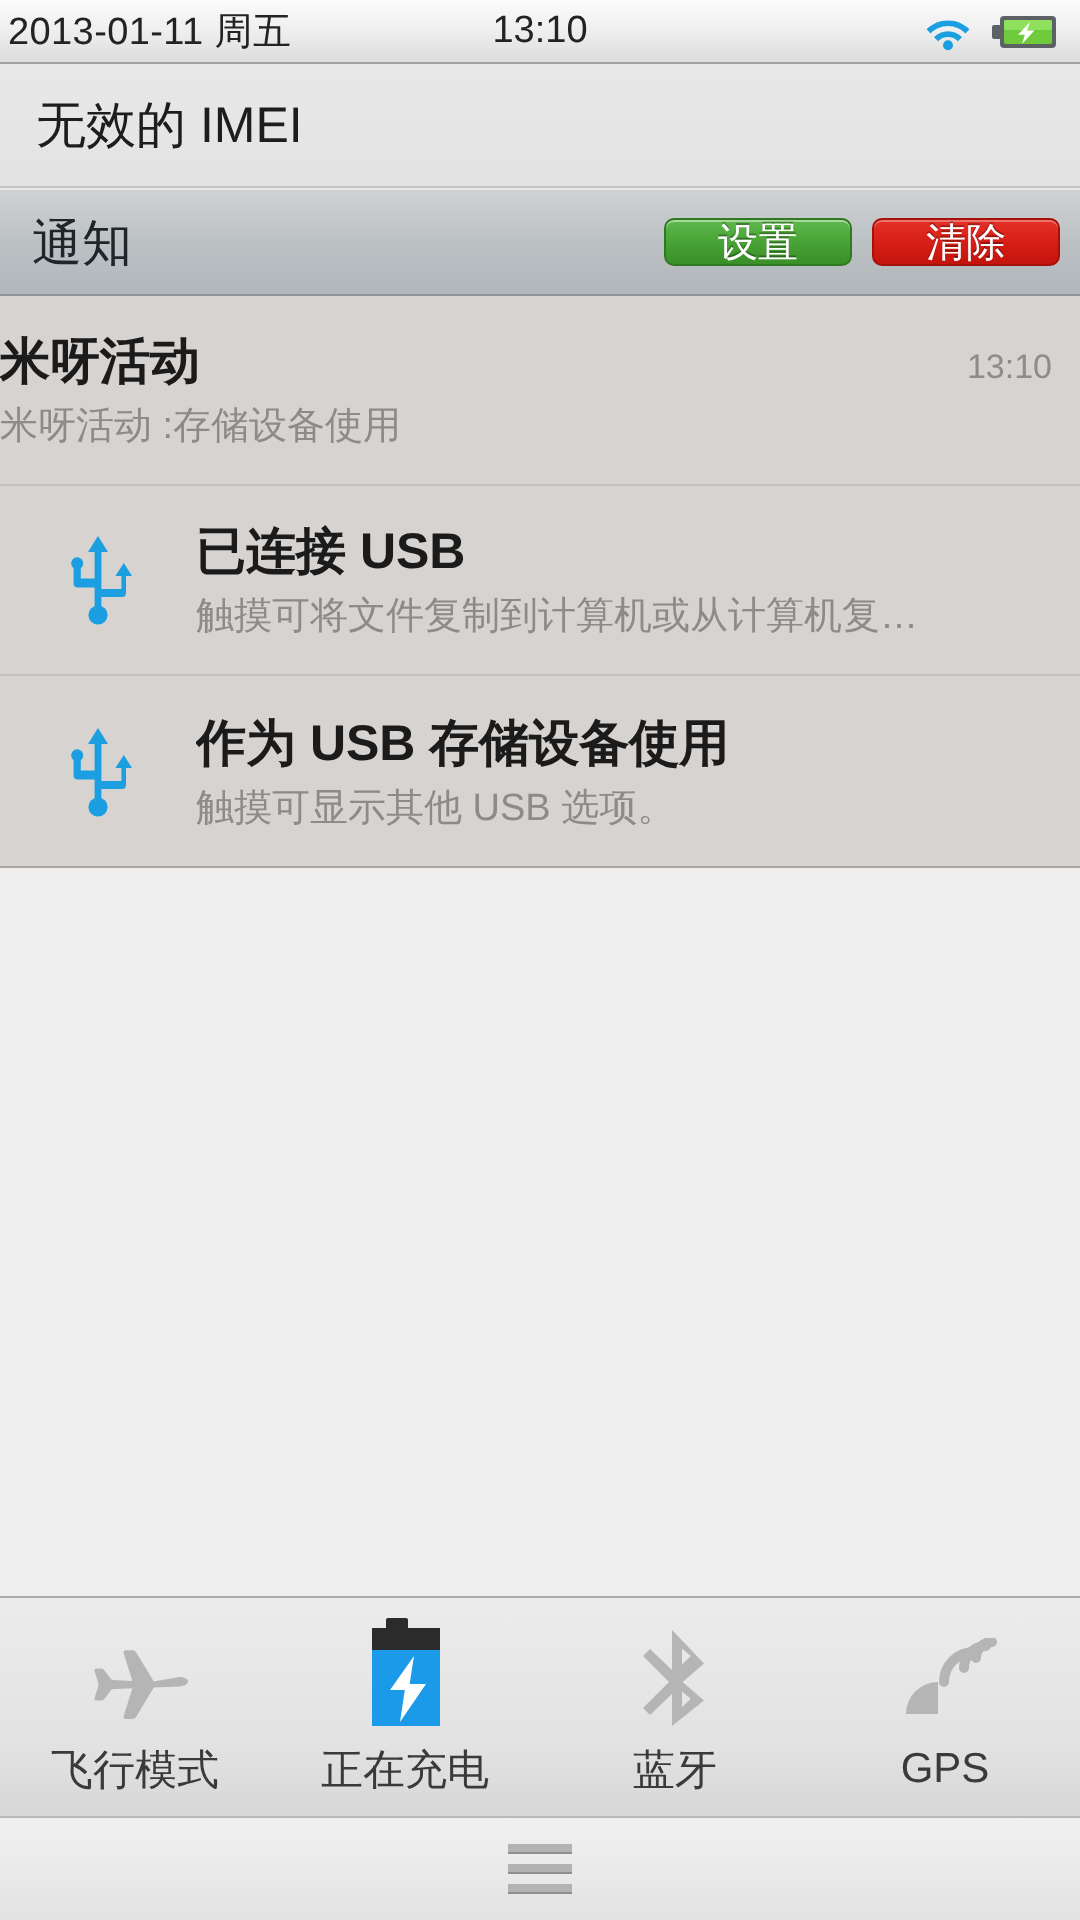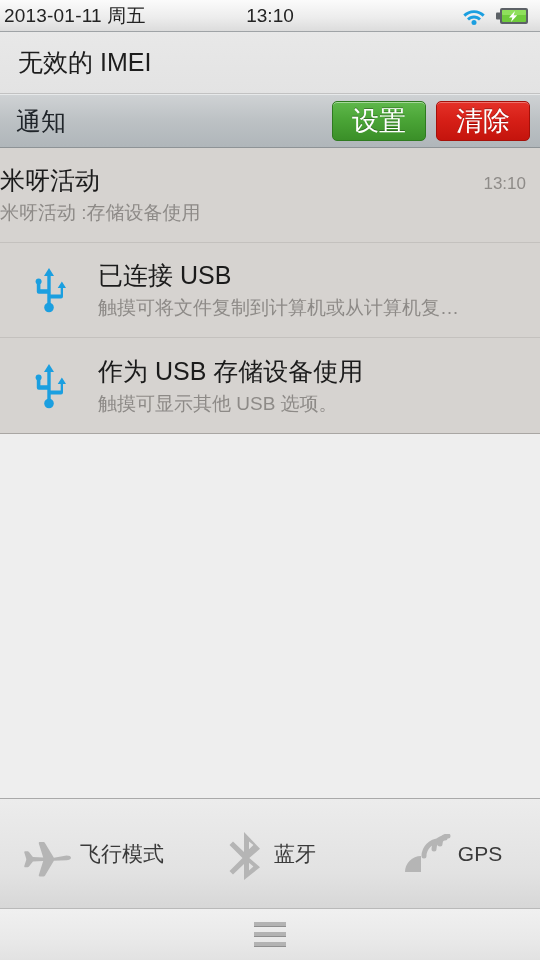--- a/index.html
+++ b/index.html
@@ -57,24 +57,24 @@
     flex: 0 0 54px; height: 54px;
     background: linear-gradient(to bottom, #cfd2d4 0%, #bcc1c4 50%, #b0b6ba 100%);
     border-top: 1px solid #e7e9ea;
     border-bottom: 1px solid #8e9396;
     display: flex; align-items: center;
     padding: 0 10px 0 16px;
   }
   .notif-title { font-size: 25px; color: #20252a; }
   .hdr-buttons { margin-left: auto; display: flex; gap: 10px; }
   .hdr-btn {
-    min-width: 94px; height: 40px;
+    min-width: 94px; height: 24px;
     border-radius: 5px;
     display: flex; align-items: center; justify-content: center;
-    font-size: 27px; color: #ffffff;
+    font-size: 20px; color: #ffffff;
     padding: 0 12px;
     cursor: pointer;
     text-shadow: 0 -1px 0 rgba(0,0,0,.30);
   }
   .hdr-btn.settings {
     background: linear-gradient(to bottom, #5fb84b 0%, #4aa436 48%, #3a8f28 100%);
     border: 1px solid #2f7a20;
     box-shadow: inset 0 1px 0 rgba(255,255,255,.45);
   }
   .hdr-btn.clear {
@@ -104,20 +104,21 @@
   .notif-body {
     flex: 1 1 auto; min-width: 0;
     display: flex; flex-direction: column; justify-content: center;
     gap: 3px;
   }
   .notif-title-line { display: flex; align-items: baseline; }
   .notif-head {
     font-size: 25px; color: #1b1b1b;
     white-space: nowrap; overflow: hidden; text-overflow: ellipsis;
     flex: 1 1 auto;
+    font-weight: bold;
   }
   .notif-time {
     font-size: 17px; color: #8e8b88;
     margin-left: 10px; flex: 0 0 auto;
   }
   .notif-sub {
     font-size: 19px; color: #8d8a87;
     white-space: nowrap; overflow: hidden; text-overflow: ellipsis;
     max-width: 405px;
   }
@@ -135,21 +136,21 @@
 
   
   .toggle-bar {
     flex: 0 0 110px; height: 110px;
     background: linear-gradient(to bottom, #ececec 0%, #e2e2e2 68%, #d7d7d7 100%);
     border-top: 1px solid #a9a9a9;
     display: flex;
   }
   .toggle-item {
     flex: 1 1 0; min-width: 0;
-    display: flex; flex-direction: row;
+    display: flex; flex-direction: column;
     align-items: center; justify-content: center;
     gap: 6px;
     cursor: pointer;
   }
   .toggle-icon-box {
     height: 56px; display: flex; align-items: flex-end; justify-content: center;
   }
   .toggle-label {
     font-size: 21px; color: #3a3a3a;
     white-space: nowrap;
@@ -278,20 +279,33 @@
       <div class="toggle-icon-box">
         <span>
           <svg class="ic-plane" viewBox="0 0 58 48">
             <path d="M50.5 21.5c2.5 0 4.5.9 4.5 2.3s-2 2.4-4.5 2.4l-12.6.6-8.8 14.6c-.5.8-1.1 1.1-2 1.1h-3.3c-.8 0-1.2-.6-1-1.4l4.4-14-10.3.5-3.9 5c-.4.5-.8.7-1.4.7H9.3c-.8 0-1.2-.6-1-1.3l1.9-6.1c.1-.4.1-.8 0-1.2l-1.9-6.1c-.2-.7.2-1.3 1-1.3h2.3c.6 0 1 .2 1.4.7l3.9 5 10.3.5-4.4-14c-.2-.8.2-1.4 1-1.4h3.3c.9 0 1.5.3 2 1.1l8.8 14.6z" fill="#b5b5b5"></path>
           </svg>
         </span>
       </div>
       <span class="toggle-label">飞行模式</span>
     </div>
 
+    <div class="toggle-item">
+      <div class="toggle-icon-box">
+        <span>
+          <svg class="ic-charge" viewBox="0 0 46 56">
+            <rect x="13" y="0" width="11" height="8" rx="1" fill="#2b2b2b"></rect>
+            <rect x="6" y="5" width="34" height="12" fill="#2b2b2b"></rect>
+            <rect x="6" y="16" width="34" height="38" fill="#1a9ae8"></rect>
+            <path d="M27 19l-12 17h7.4L20 52l13-19h-8.2z" fill="#ffffff"></path>
+          </svg>
+        </span>
+      </div>
+      <span class="toggle-label">正在充电</span>
+    </div>
 
 
     <div class="toggle-item">
       <div class="toggle-icon-box">
         <span>
           <svg class="ic-bt" viewBox="0 0 44 52">
             <path d="M20 2v20L9 11.5 5.5 15l13 13-13 13L9 44.5 20 34v16l16-12.8L25.3 28 36 18.8zM25 11.4l4.4 3.6L25 19.2zm0 21.4l4.4 3.6L25 40.6z" fill="#b5b5b5"></path>
           </svg>
         </span>
       </div>

